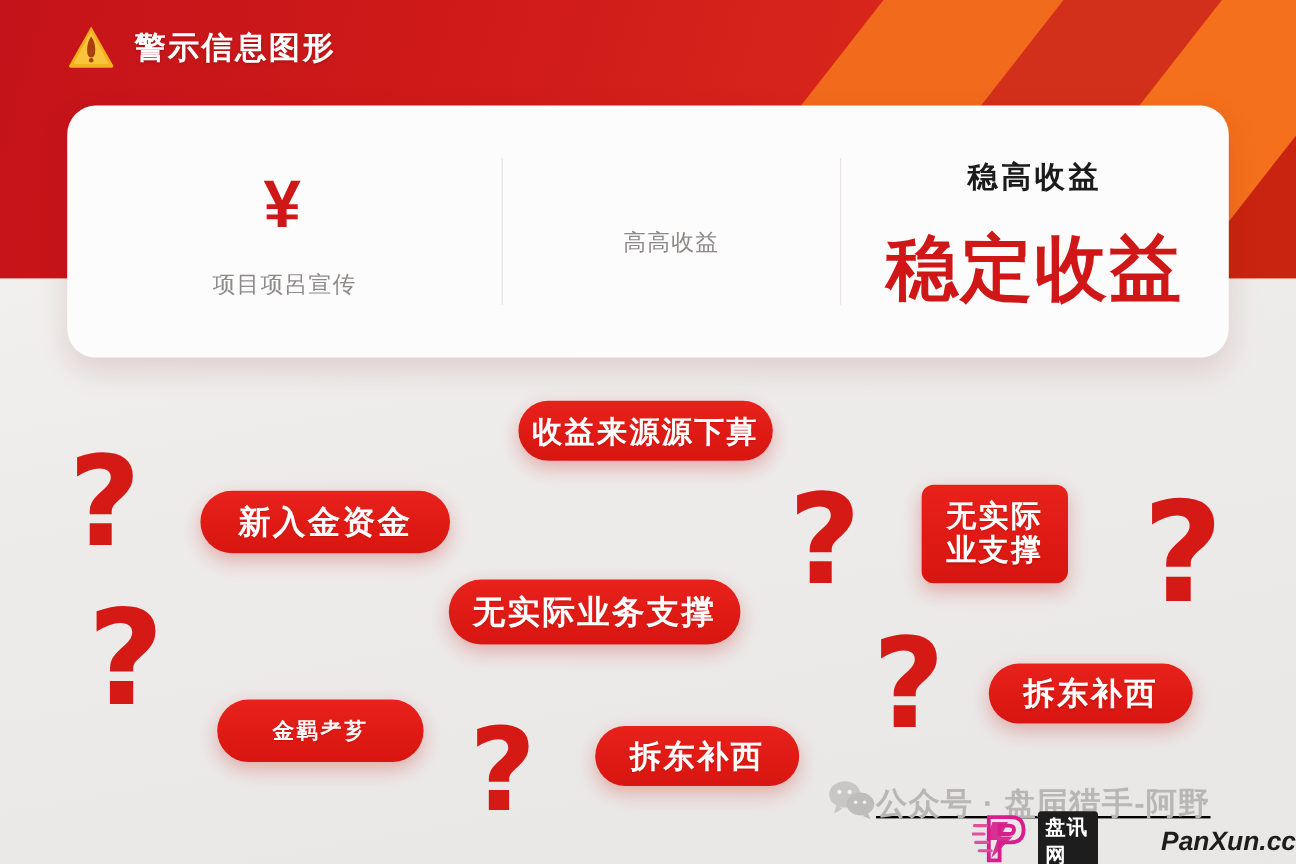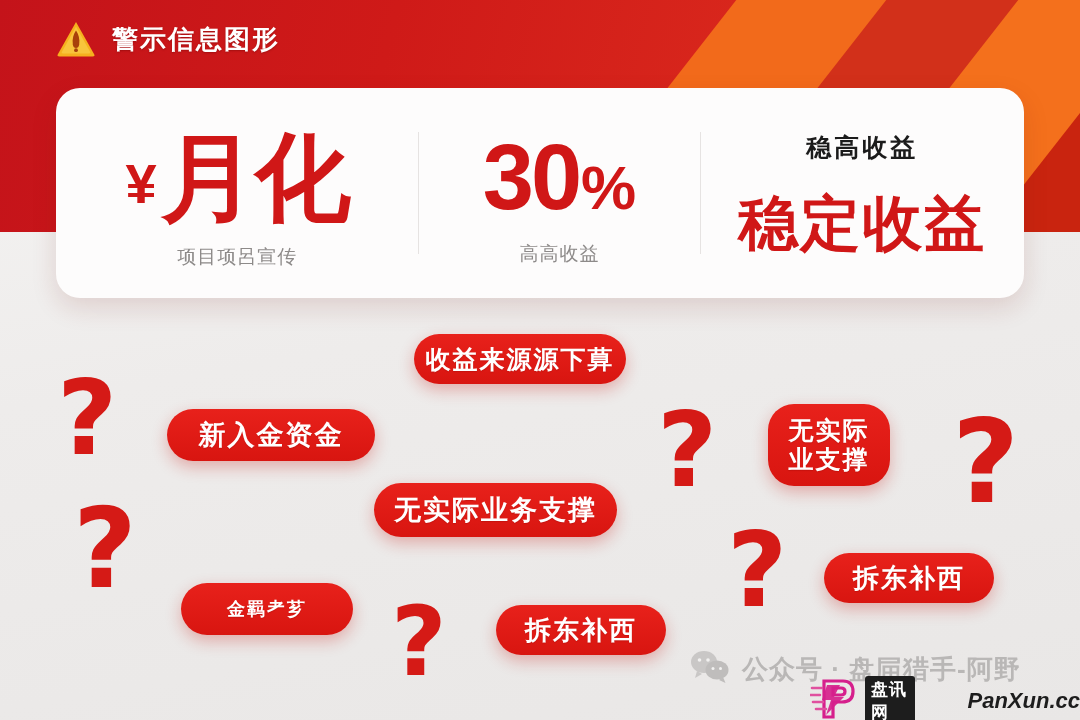--- a/index.html
+++ b/index.html
@@ -182,36 +182,36 @@
     display: flex;
     align-items: center;
     justify-content: center;
     box-shadow: 0 6px 16px rgba(200, 25, 20, .30);
     letter-spacing: 2px;
     white-space: nowrap;
     z-index: 4;
     text-shadow: 0 1px 1px rgba(130,0,0,.25);
   }
   .pill.rect {
-    border-radius: 26px;
+    border-radius: 10px;
     flex-direction: column;
     line-height: 1.18;
     white-space: normal;
     text-align: center;
     align-items: center;
   }
 
   
   .watermark {
     position: absolute;
     left: 690px; top: 650px;
     display: flex;
     align-items: center;
-    gap: 12px;
     z-index: 8;
+    text-decoration: underline;
   }
   .wm-text {
     color: #b9b7b6;
     font-size: 26px;
     font-weight: bold;
     letter-spacing: 1px;
     white-space: nowrap;
   }
   .panxun {
     position: absolute;
@@ -264,32 +264,27 @@
       </svg>
     </span>
     <span class="warn-title">警示信息图形</span>
   </div>
 
   <div class="card">
 
     <div class="panel p1">
       <div class="p1-main">
         <span class="yen">¥</span>
-        <span class="p1-word">月化</span>
       </div>
       <div class="sub">项目项呂宣传</div>
     </div>
 
     <div class="vdiv"></div>
 
     <div class="panel p2">
-      <div class="p2-main">
-        <span class="p2-num">30</span>
-        <span class="p2-pct">%</span>
-      </div>
       <div class="sub">高高收益</div>
     </div>
 
     <div class="vdiv"></div>
 
     <div class="panel p3">
       <div class="p3-top">稳高收益</div>
       <div class="p3-main">稳定收益</div>
     </div>
 
@@ -298,21 +293,21 @@
   <div id="qmarks">
       <span class="qmark" style="left: 57px; top: 366px; font-size: 104px;">?</span>
       <span class="qmark" style="left: 657px; top: 398px; font-size: 104px;">?</span>
       <span class="qmark" style="left: 952px; top: 404px; font-size: 116px;">?</span>
       <span class="qmark" style="left: 73px; top: 494px; font-size: 110px;">?</span>
       <span class="qmark" style="left: 727px; top: 518px; font-size: 104px;">?</span>
       <span class="qmark" style="left: 391px; top: 594px; font-size: 96px;">?</span>
     </div>
 
   <div id="pills">
-      <div class="pill" style="left: 414px; top: 334px; width: 212px; height: 50px; font-size: 25px;">
+      <div class="pill" style="left: 432px; top: 334px; width: 212px; height: 50px; font-size: 25px;">
         <span>收益来源源下萛</span>
       </div>
       <div class="pill" style="left: 167px; top: 409px; width: 208px; height: 52px; font-size: 27px;">
         <span>新入金资金</span>
       </div>
       <div class="pill" style="left: 374px; top: 483px; width: 243px; height: 54px; font-size: 27px;">
         <span>无实际业务支撑</span>
       </div>
       <div class="pill rect" style="left: 768px; top: 404px; width: 122px; height: 82px; font-size: 25px;">
         <span>无实际</span>

